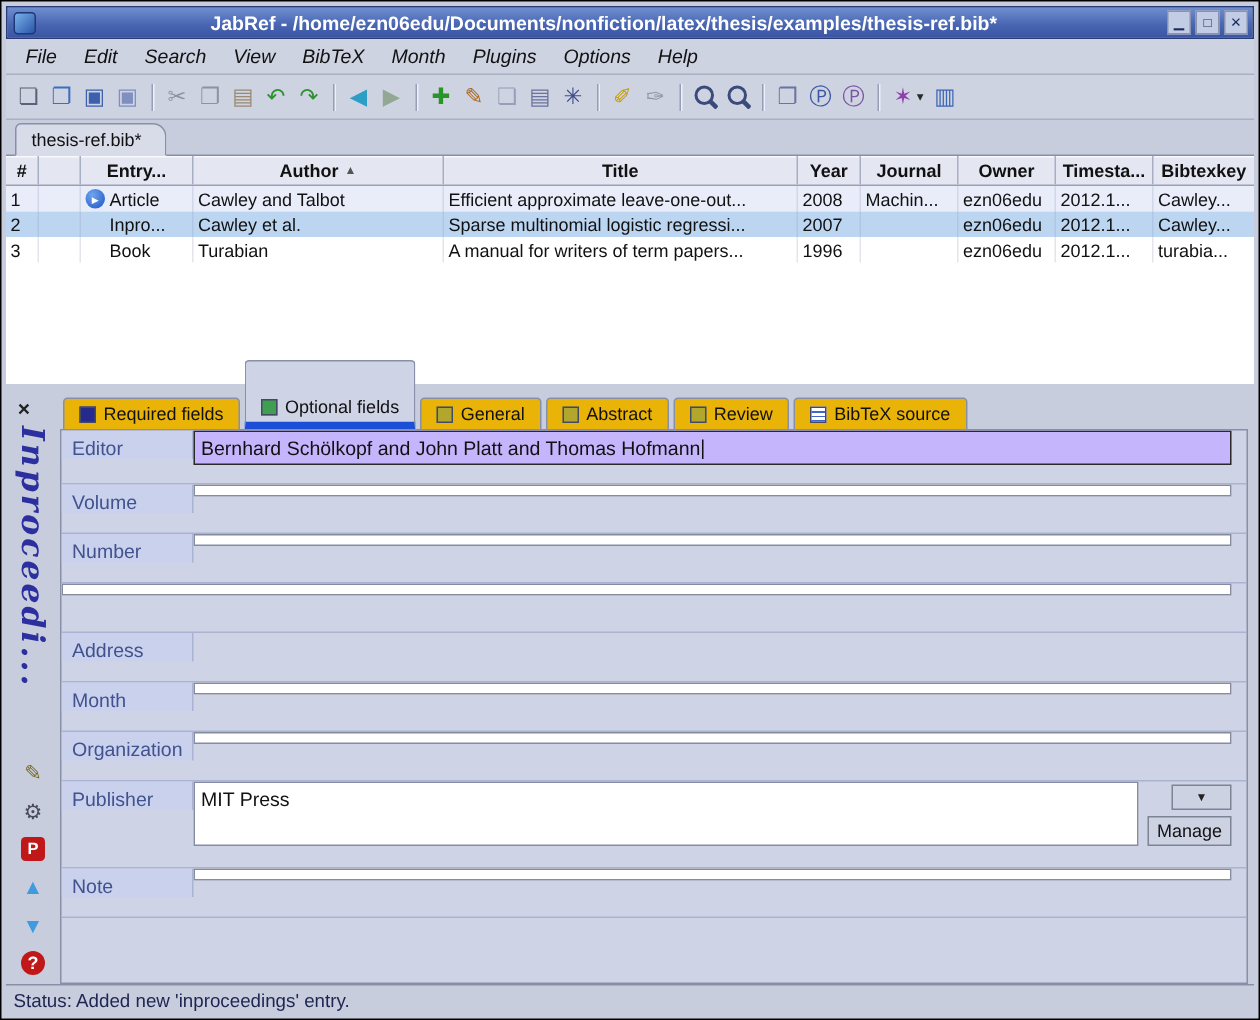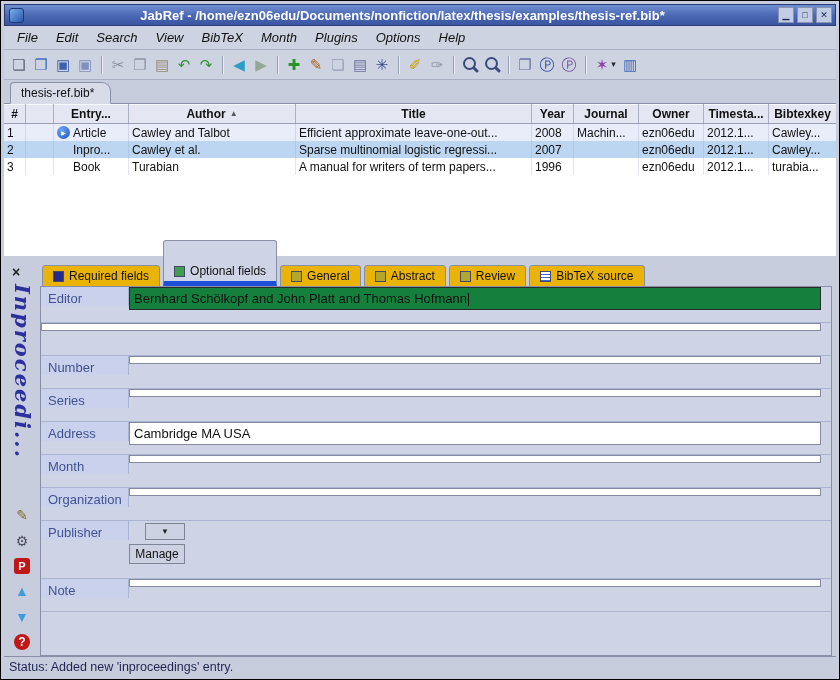--- a/index.html
+++ b/index.html
@@ -93,21 +93,21 @@
 
   .fields{flex:1;border:1px solid #8890a8;background:#ced3e6;overflow:hidden;}
   .frow{display:flex;height:33px;border-bottom:1px solid #aab3d2;align-items:flex-start;}
   .frow[data-focused="true"]{height:36px;}
   .frow[data-kind="publisher"]{height:58px;}
   .flabel{width:88px;flex:0 0 88px;background:#c9d1ed;color:#41528e;font-size:13px;
     padding:4px 4px 0 7px;border-right:1px solid #aab3d2;overflow:hidden;white-space:nowrap;}
   .fvalwrap{flex:1;display:flex;align-items:stretch;min-width:0;}
   .finput{flex:1;background:#fff;border:1px solid #868ca0;margin-right:10px;padding:3px 4px;
     font-size:13px;color:#111;overflow:hidden;white-space:nowrap;}
-  .frow[data-focused="true"] .finput{background:#15803d;border:1px solid #2a2a2a;}
+  .frow[data-focused="true"] .finput{background:#c4b5fd;border:1px solid #2a2a2a;}
   .caret{display:none;}
   .frow[data-focused="true"] .caret{display:inline-block;width:1px;height:13px;background:#111;
     margin-left:1px;vertical-align:text-bottom;}
   .pub-extras{display:none;}
   .frow[data-kind="publisher"] .finput{margin-right:6px;}
   .frow[data-kind="publisher"] .pub-extras{display:flex;flex-direction:column;gap:4px;
     width:56px;flex:0 0 56px;margin-right:10px;padding-top:2px;}
   .combo-btn{height:17px;width:40px;align-self:flex-end;background:#cdd2e2;border:1px solid #7c8496;
     font-size:8px;display:flex;align-items:center;justify-content:center;color:#222;}
   .manage-btn{height:20px;width:56px;background:#cdd2e2;border:1px solid #7c8496;
@@ -358,57 +358,51 @@
             <div class="flabel">Editor</div>
             <div class="fvalwrap">
               <div class="finput">
                 <span class="ftext">Bernhard Schölkopf and John Platt and Thomas Hofmann</span><span class="caret"></span>
               </div>
 
             </div>
           </div>
 
           <div class="frow" data-kind="plain" data-focused="false">
+            <div class="flabel">Volume</div>
             <div class="fvalwrap">
               <div class="finput">
                 <span class="ftext"></span>
               </div>
 
             </div>
           </div>
 
           <div class="frow" data-kind="plain" data-focused="false">
             <div class="flabel">Number</div>
             <div class="fvalwrap">
               <div class="finput">
                 <span class="ftext"></span>
               </div>
 
             </div>
           </div>
 
           <div class="frow" data-kind="plain" data-focused="false">
-            <div class="flabel">Series</div>
             <div class="fvalwrap">
               <div class="finput">
                 <span class="ftext"></span>
               </div>
 
             </div>
           </div>
 
 
           <div class="frow" data-kind="plain" data-focused="false">
             <div class="flabel">Address</div>
-            <div class="fvalwrap">
-              <div class="finput">
-                <span class="ftext">Cambridge MA USA</span>
-              </div>
-
-            </div>
           </div>
 
           <div class="frow" data-kind="plain" data-focused="false">
             <div class="flabel">Month</div>
             <div class="fvalwrap">
               <div class="finput">
                 <span class="ftext"></span>
               </div>
 
             </div>
@@ -420,20 +414,23 @@
               <div class="finput">
                 <span class="ftext"></span>
               </div>
 
             </div>
           </div>
 
           <div class="frow" data-kind="publisher" data-focused="false">
             <div class="flabel">Publisher</div>
             <div class="fvalwrap">
+              <div class="finput">
+                <span class="ftext">MIT Press</span>
+              </div>
               <div class="pub-extras">
                 <span class="combo-btn">▼</span>
                 <button class="manage-btn">Manage</button>
               </div>
             </div>
           </div>
 
           <div class="frow" data-kind="plain" data-focused="false">
             <div class="flabel">Note</div>
             <div class="fvalwrap">

